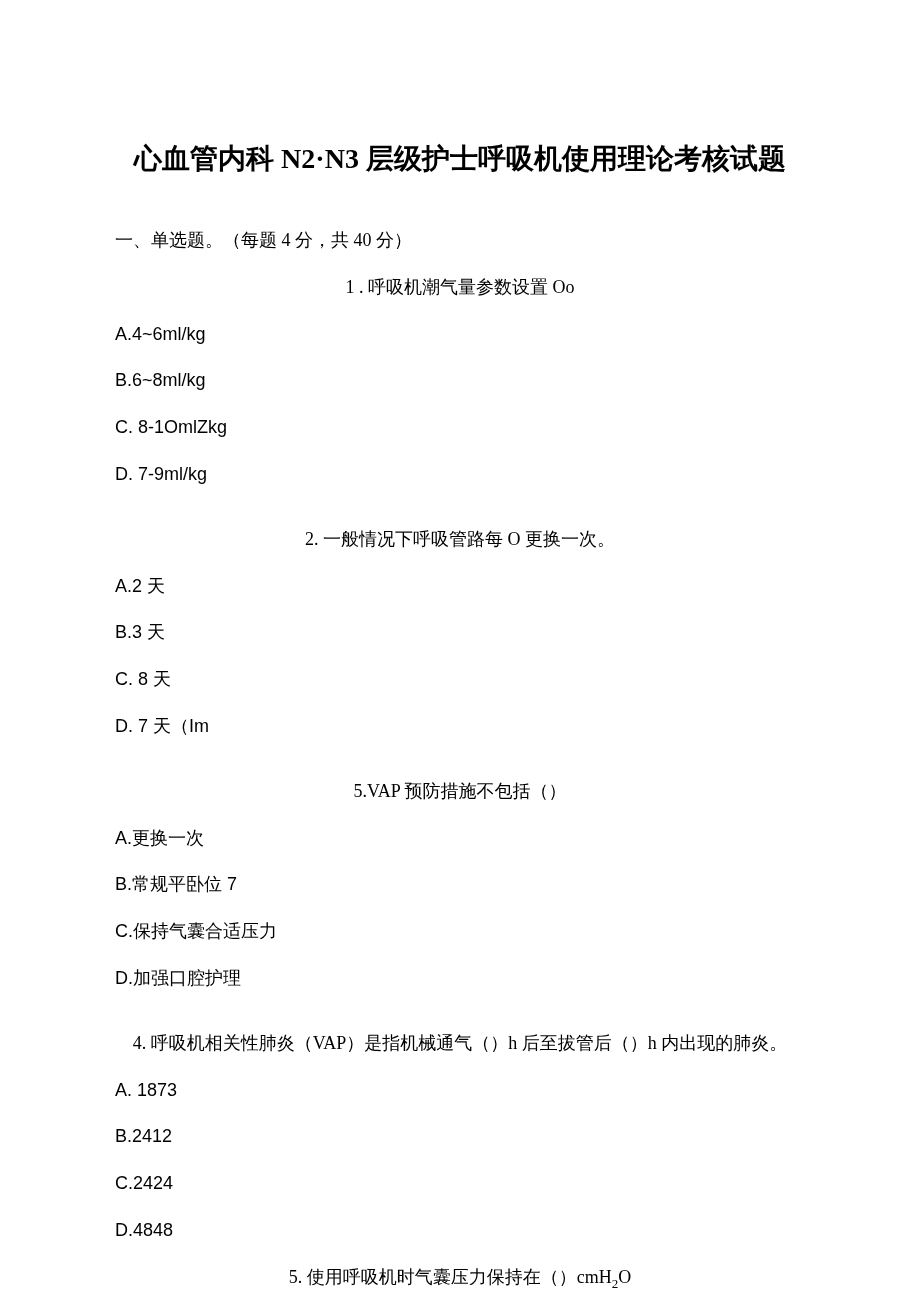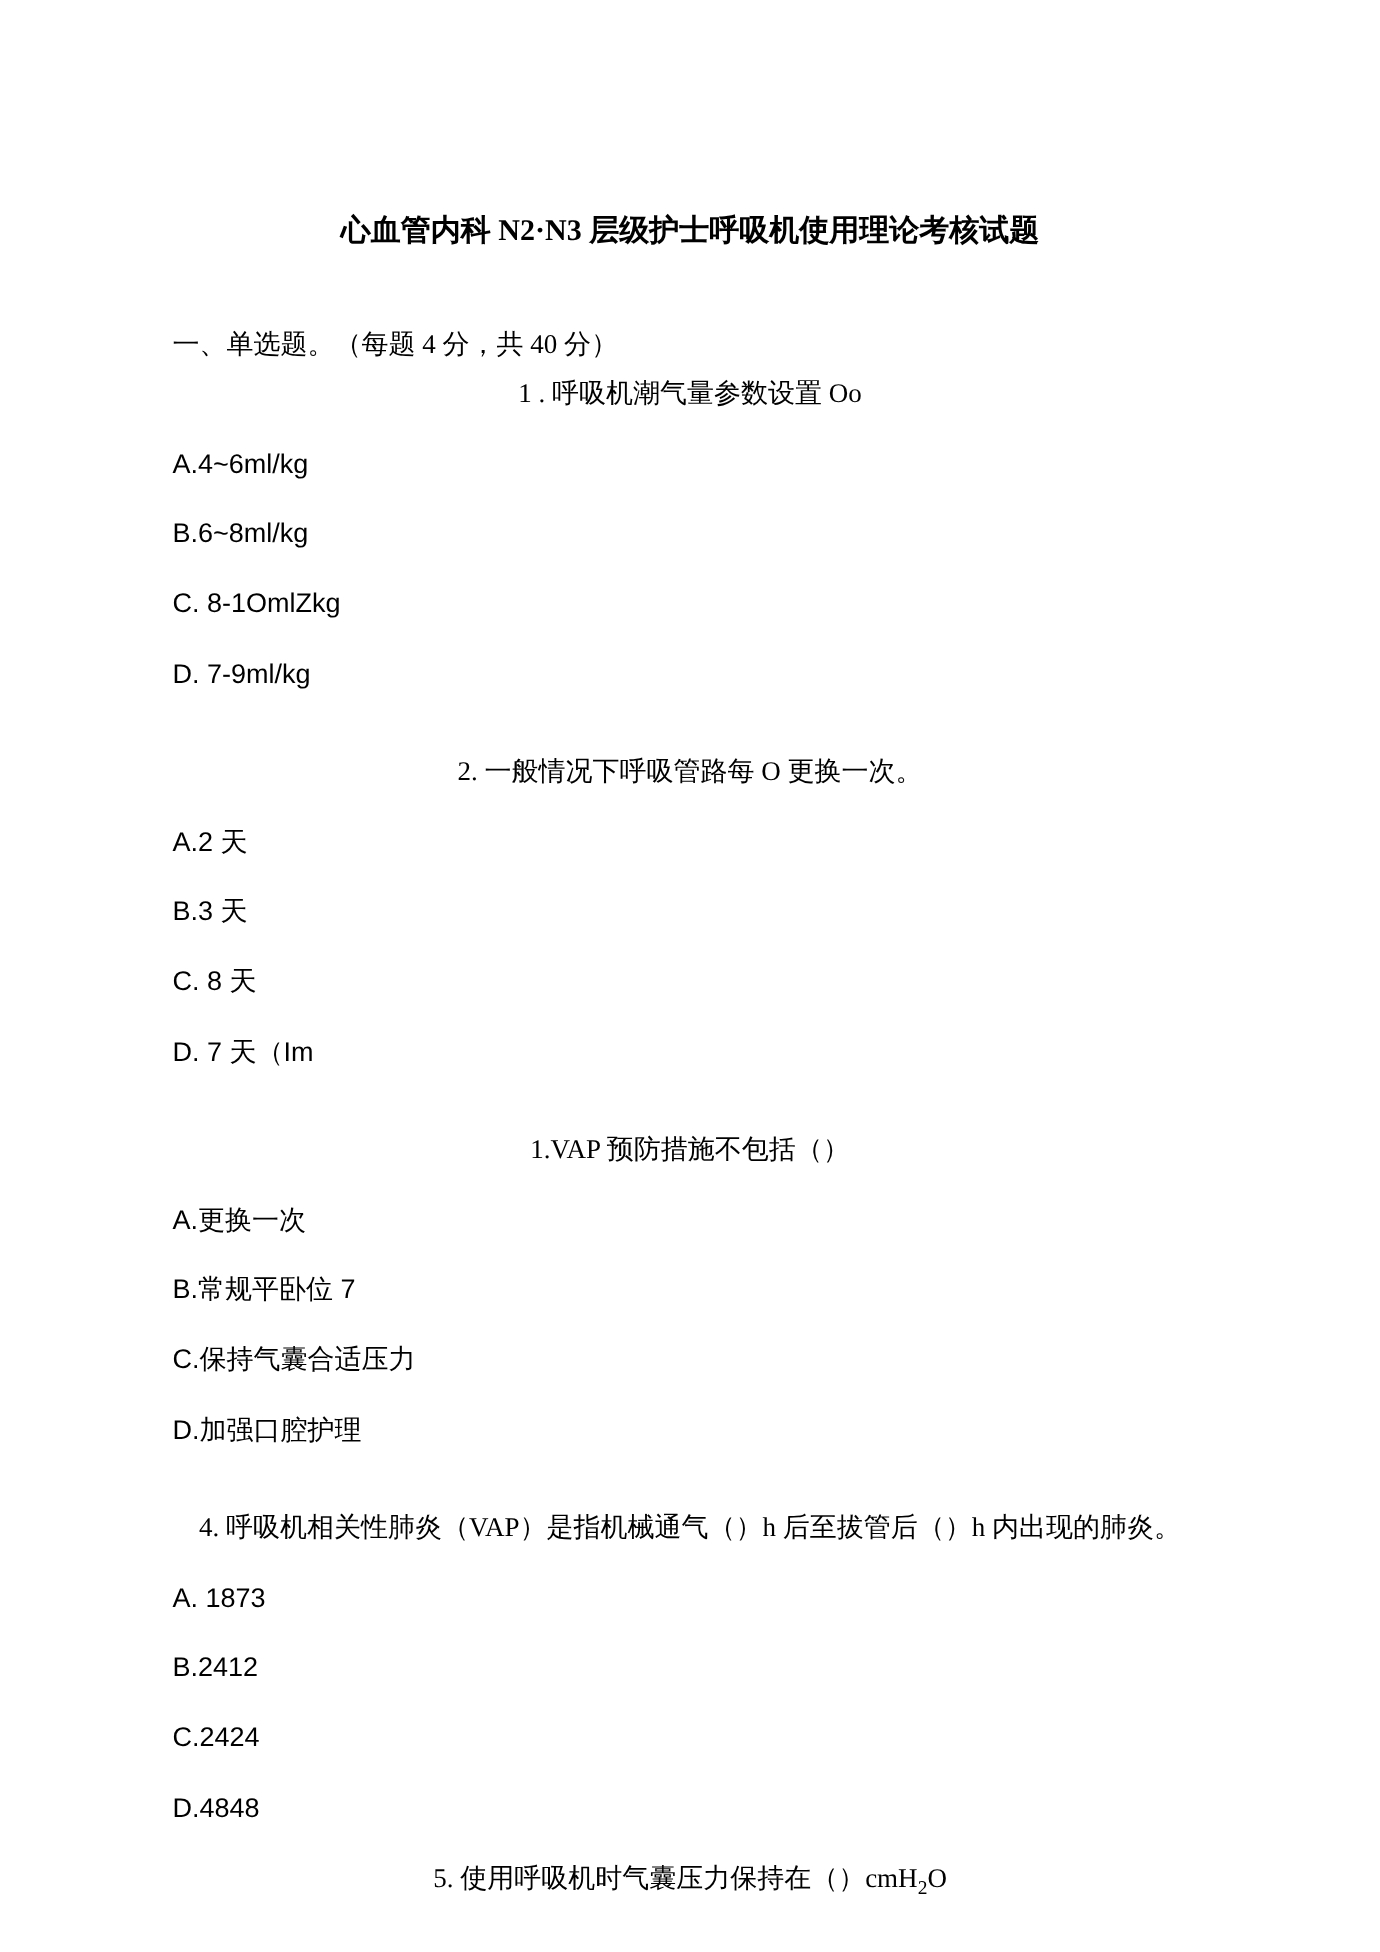--- a/index.html
+++ b/index.html
@@ -9,28 +9,28 @@
     }
     body {
       background: #ffffff;
       font-family: "SimSun", "宋体", serif;
       width: 920px;
       padding: 140px 115px 60px 115px;
       color: #000000;
     }
     .title {
       text-align: center;
-      font-size: 20px;
+      font-size: 28px;
       font-weight: bold;
       margin-bottom: 48px;
       font-family: "SimSun", "宋体", serif;
     }
     .section-header {
       font-size: 18px;
-      margin-bottom: 4px;
+      margin-bottom: 18px;
       line-height: 1.6;
     }
     .question {
       font-size: 18px;
       margin-bottom: 18px;
       line-height: 1.6;
       text-align: center;
     }
     .option {
       font-size: 18px;
@@ -62,21 +62,21 @@
 <div class="gap"></div>
 
 <div class="question">2. 一般情况下呼吸管路每 O 更换一次。</div>
 <div class="option">A.2 天</div>
 <div class="option">B.3 天</div>
 <div class="option">C.   8 天</div>
 <div class="option">D.   7 天（Im</div>
 
 <div class="gap"></div>
 
-<div class="question">1.VAP 预防措施不包括（）</div>
+<div class="question">5.VAP 预防措施不包括（）</div>
 <div class="option">A.更换一次</div>
 <div class="option">B.常规平卧位 7</div>
 <div class="option">C.保持气囊合适压力</div>
 <div class="option">D.加强口腔护理</div>
 
 <div class="gap"></div>
 
 <div class="question">4. 呼吸机相关性肺炎（VAP）是指机械通气（）h 后至拔管后（）h 内出现的肺炎。</div>
 <div class="option">A.    1873</div>
 <div class="option">B.2412</div>

